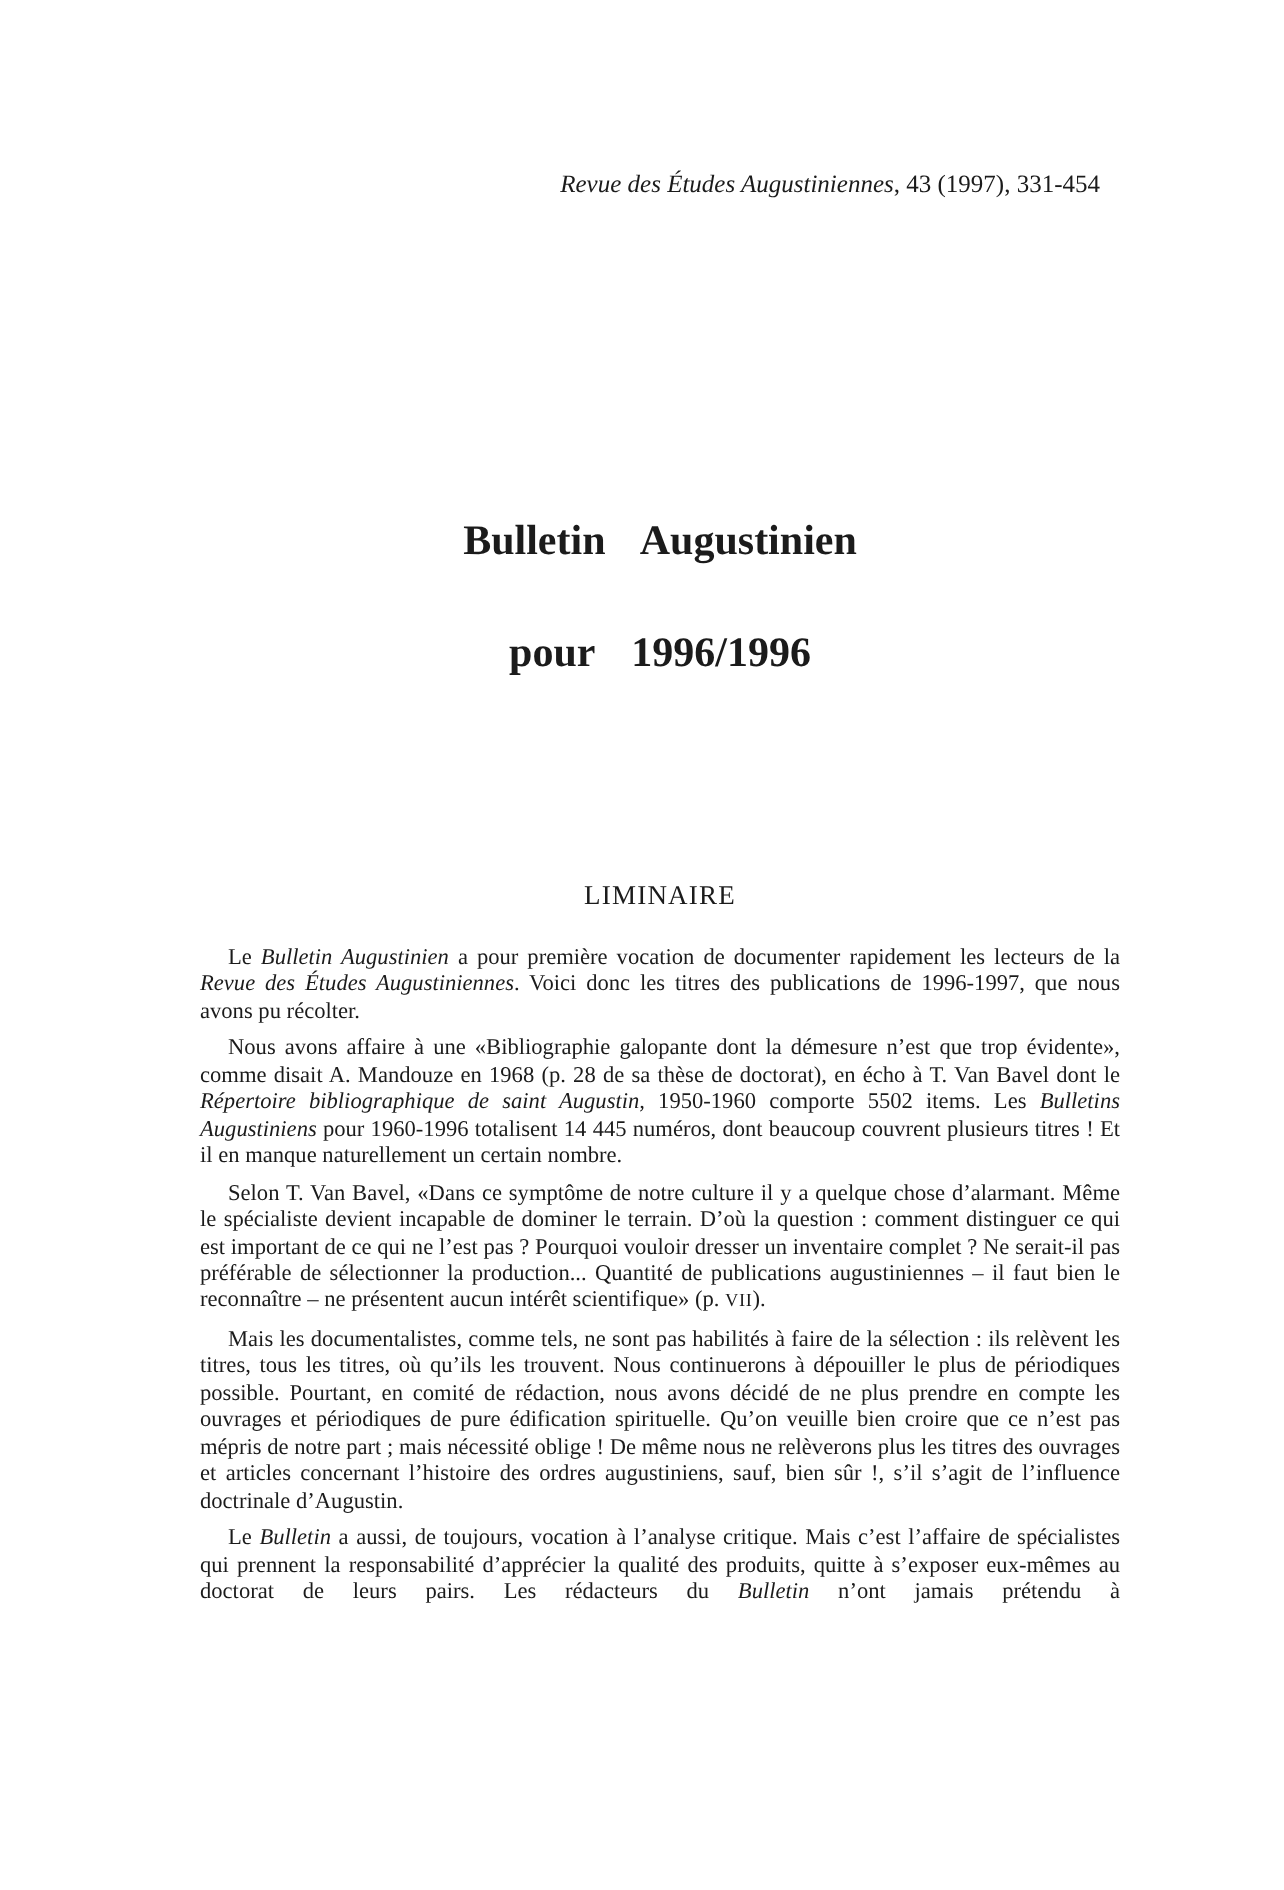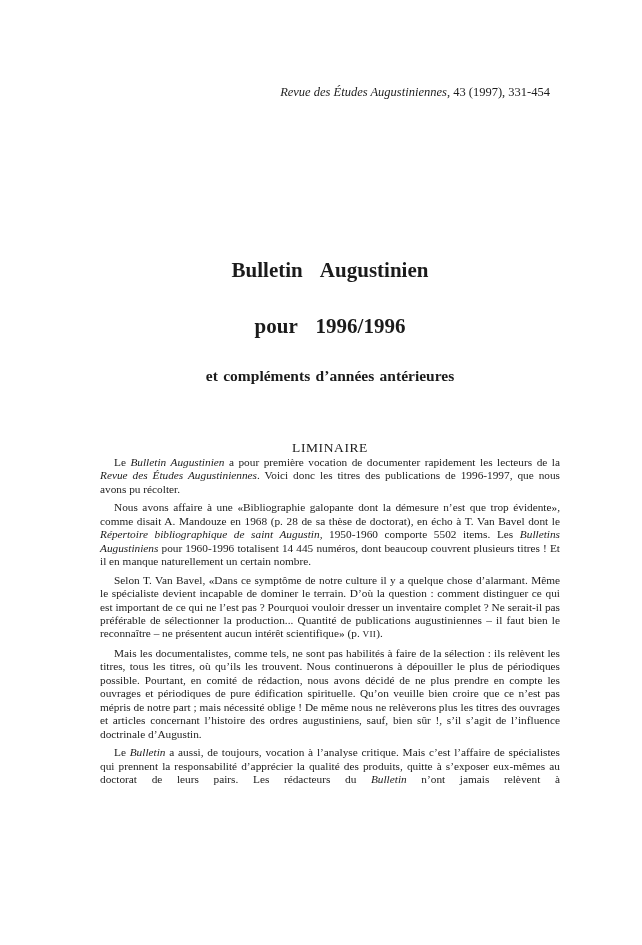--- a/index.html
+++ b/index.html
@@ -51,21 +51,21 @@
     top: 440px;
     left: 100px;
     width: 460px;
     text-align: center;
     font-size: 13.5px;
     font-weight: normal;
     letter-spacing: 0.6px;
   }
   .body-text {
     position: absolute;
-    top: 456px;
+    top: 473px;
     left: 100px;
     width: 460px;
     font-size: 11.3px;
     line-height: 13.45px;
     text-align: justify;
   }
   .body-text p {
     margin: 0 0 5px 0;
     text-indent: 14px;
   }
@@ -80,26 +80,25 @@
 
 <div class="page">
 
   <div class="running-head">
     <span class="journal">Revue des Études Augustiniennes</span><span>, 43 (1997), 331-454</span>
   </div>
 
   <div class="titles">
     <div class="title-main">Bulletin Augustinien</div>
     <div class="title-main title-year">pour 1996/1996</div>
-    <div class="title-sub">et compléments d’années antérieures</div>
   </div>
 
   <div class="section-heading">LIMINAIRE</div>
 
   <div class="body-text">
     <p><span>Le </span><span class="i">Bulletin Augustinien</span><span> a pour première vocation de documenter rapidement les lecteurs de la </span><span class="i">Revue des Études Augustiniennes</span><span>. Voici donc les titres des publications de 1996-1997, que nous avons pu récolter.</span></p>
     <p><span>Nous avons affaire à une «Bibliographie galopante dont la démesure n’est que trop évidente», comme disait A. Mandouze en 1968 (p. 28 de sa thèse de doctorat), en écho à T. Van Bavel dont le </span><span class="i">Répertoire bibliographique de saint Augustin,</span><span> 1950-1960 comporte 5502 items. Les </span><span class="i">Bulletins Augustiniens</span><span> pour 1960-1996 totalisent 14 445 numéros, dont beaucoup couvrent plusieurs titres ! Et il en manque naturellement un certain nombre.</span></p>
     <p><span>Selon T. Van Bavel, «Dans ce symptôme de notre culture il y a quelque chose d’alarmant. Même le spécialiste devient incapable de dominer le terrain. D’où la question : comment distinguer ce qui est important de ce qui ne l’est pas ? Pourquoi vouloir dresser un inventaire complet ? Ne serait-il pas préférable de sélectionner la production... Quantité de publications augustiniennes – il faut bien le reconnaître – ne présentent aucun intérêt scientifique» (p. </span><span class="sc">VII</span><span>).</span></p>
     <p><span>Mais les documentalistes, comme tels, ne sont pas habilités à faire de la sélection : ils relèvent les titres, tous les titres, où qu’ils les trouvent. Nous continuerons à dépouiller le plus de périodiques possible. Pourtant, en comité de rédaction, nous avons décidé de ne plus prendre en compte les ouvrages et périodiques de pure édification spirituelle. Qu’on veuille bien croire que ce n’est pas mépris de notre part ; mais nécessité oblige ! De même nous ne relèverons plus les titres des ouvrages et articles concernant l’histoire des ordres augustiniens, sauf, bien sûr !, s’il s’agit de l’influence doctrinale d’Augustin.</span></p>
-    <p class="cont"><span>Le </span><span class="i">Bulletin</span><span> a aussi, de toujours, vocation à l’analyse critique. Mais c’est l’affaire de spécialistes qui prennent la responsabilité d’apprécier la qualité des produits, quitte à s’exposer eux-mêmes au doctorat de leurs pairs. Les rédacteurs du </span><span class="i">Bulletin</span><span> n’ont jamais relèvent à</span></p>
+    <p class="cont"><span>Le </span><span class="i">Bulletin</span><span> a aussi, de toujours, vocation à l’analyse critique. Mais c’est l’affaire de spécialistes qui prennent la responsabilité d’apprécier la qualité des produits, quitte à s’exposer eux-mêmes au doctorat de leurs pairs. Les rédacteurs du </span><span class="i">Bulletin</span><span> n’ont jamais prétendu à</span></p>
   </div>
 
 </div>
 
 </body></html>

